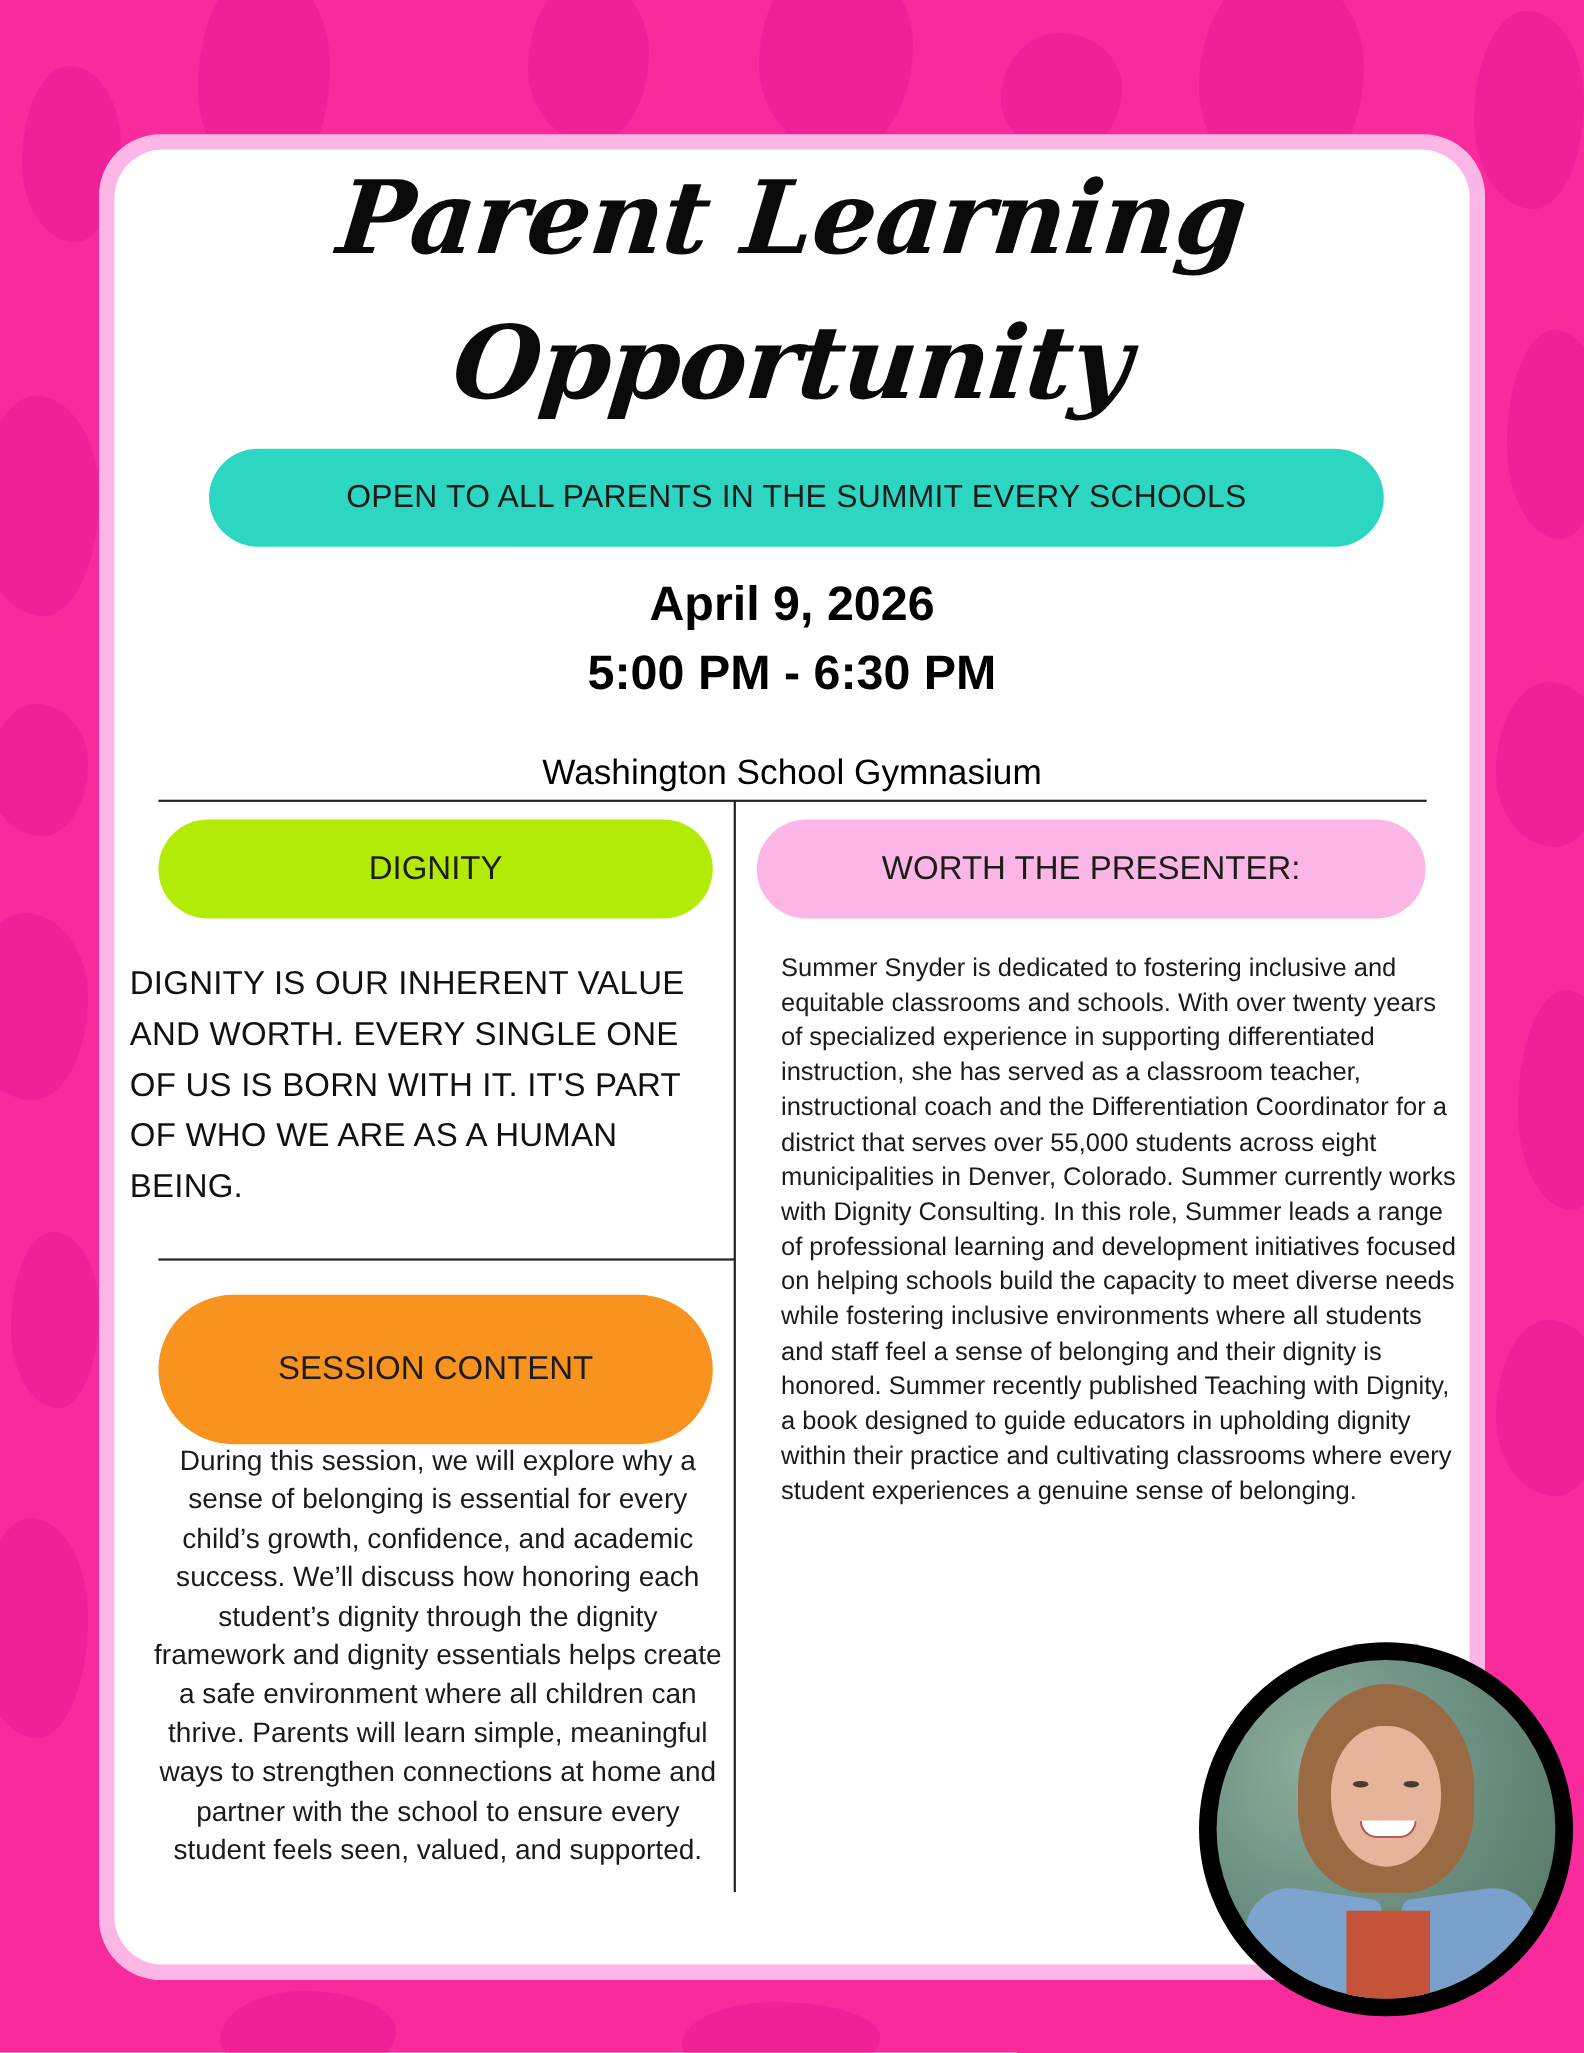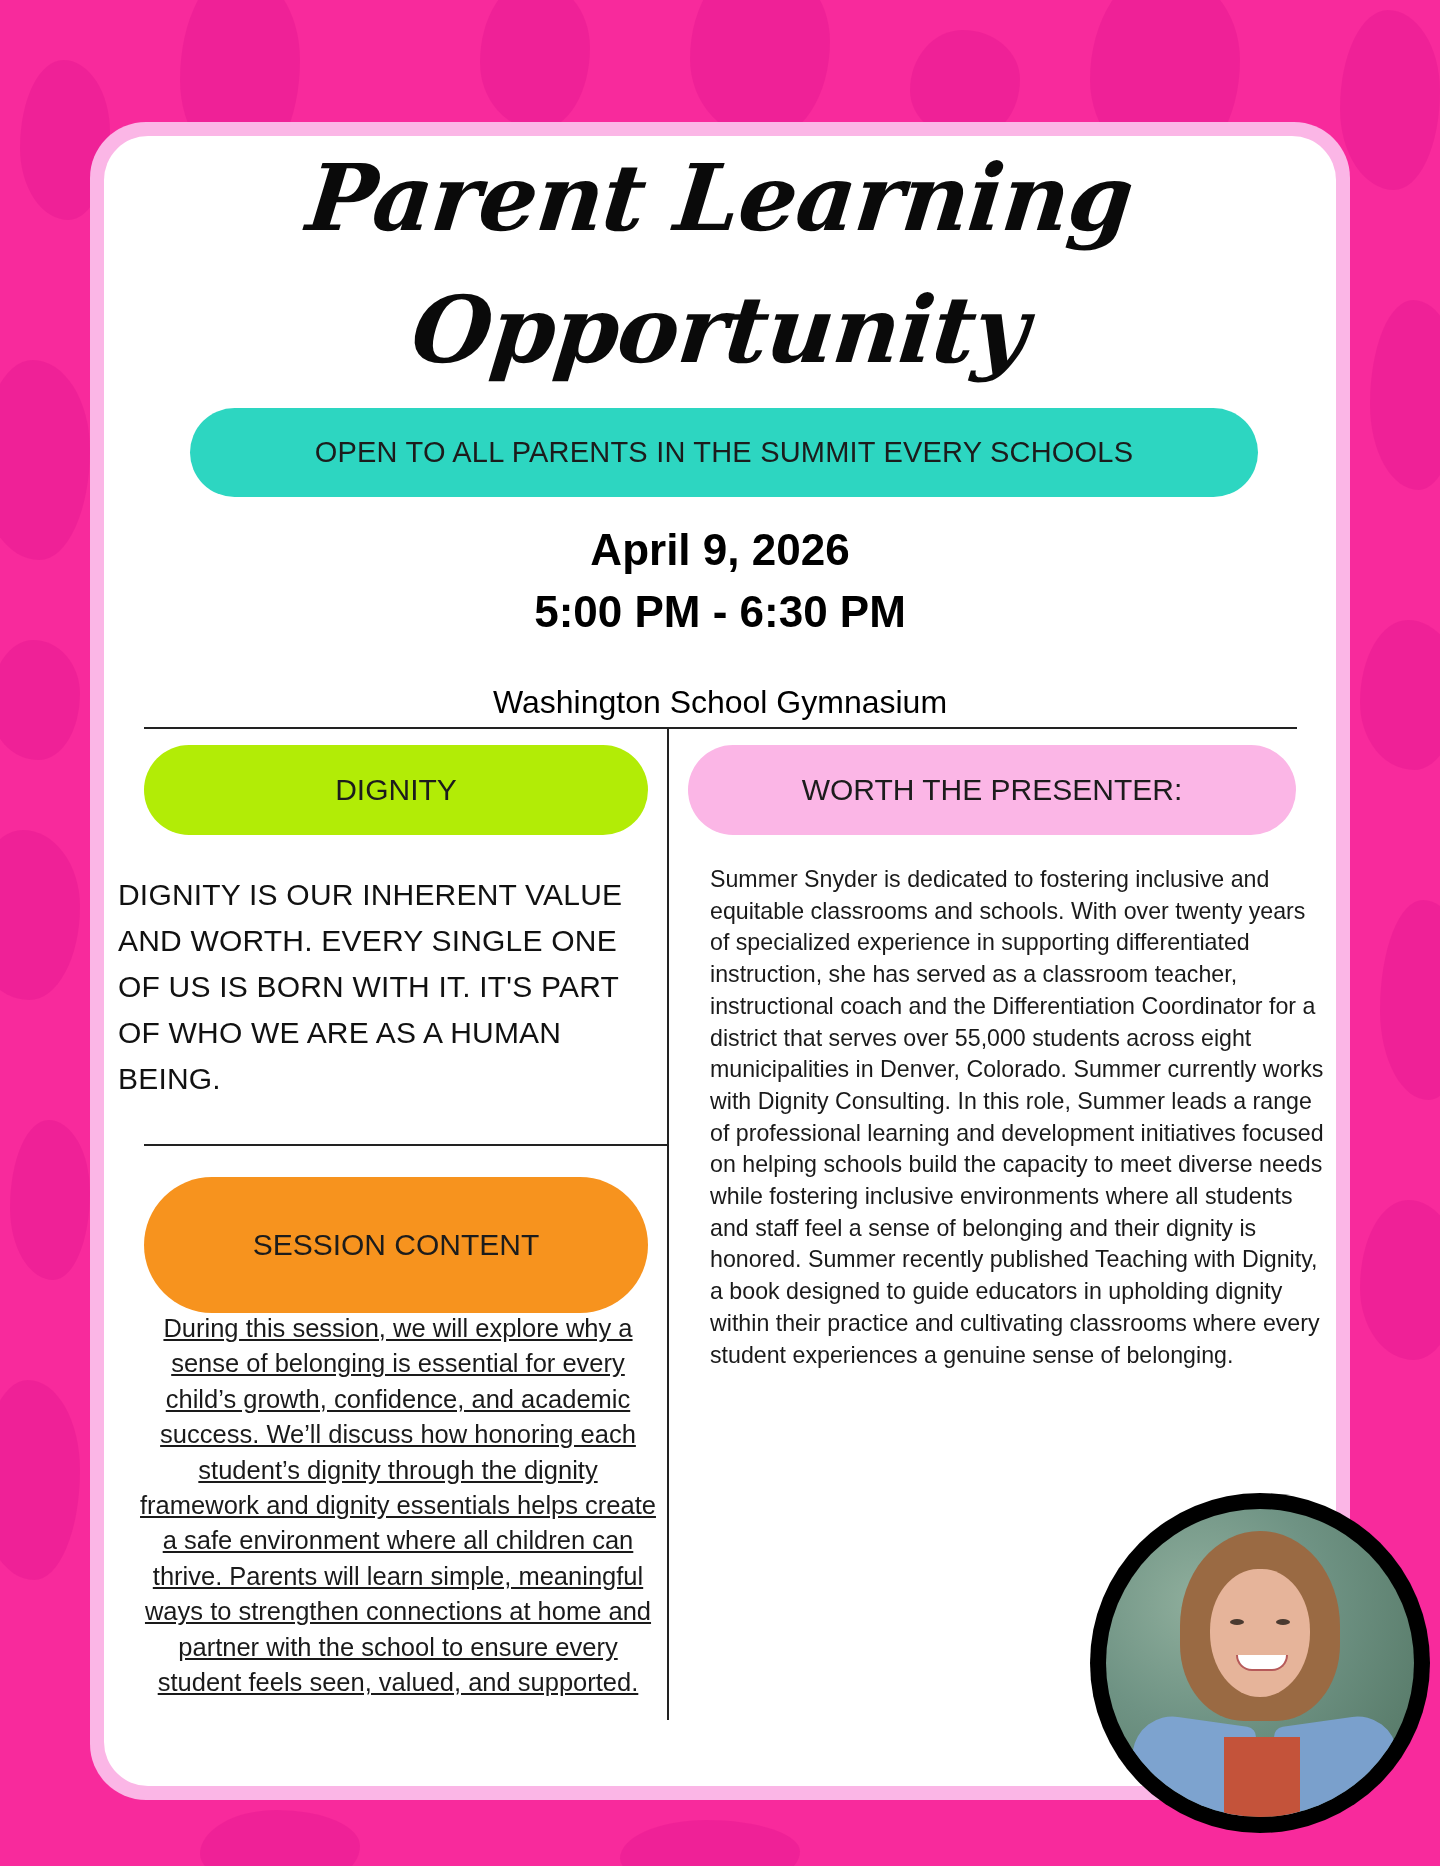--- a/index.html
+++ b/index.html
@@ -56,21 +56,21 @@
   .hline { position: absolute; height: 2px; background: #222; }
   .vline { position: absolute; width: 2px; background: #222; }
 
   .dignity-body {
     position: absolute; left: 118px; top: 872px; width: 530px;
     text-align: left; text-transform: uppercase;
     font-size: 30px; line-height: 46px; color: #111; letter-spacing: 0.2px;
   }
   .session-body {
     position: absolute; left: 138px; top: 1311px; width: 520px;
-    text-align: center; font-size: 25.5px; line-height: 35.4px; color: #1a1a1a; text-decoration: underline;
+    text-align: center; font-size: 25.5px; line-height: 35.4px; color: #1a1a1a;
   }
   .presenter-body {
     position: absolute; left: 710px; top: 864px; width: 620px;
     font-size: 23.2px; line-height: 31.7px; color: #1a1a1a;
   }
 
   .photo {
     position: absolute; left: 1090px; top: 1493px; width: 340px; height: 340px;
     border-radius: 50%; background: #000; overflow: hidden;
   }

